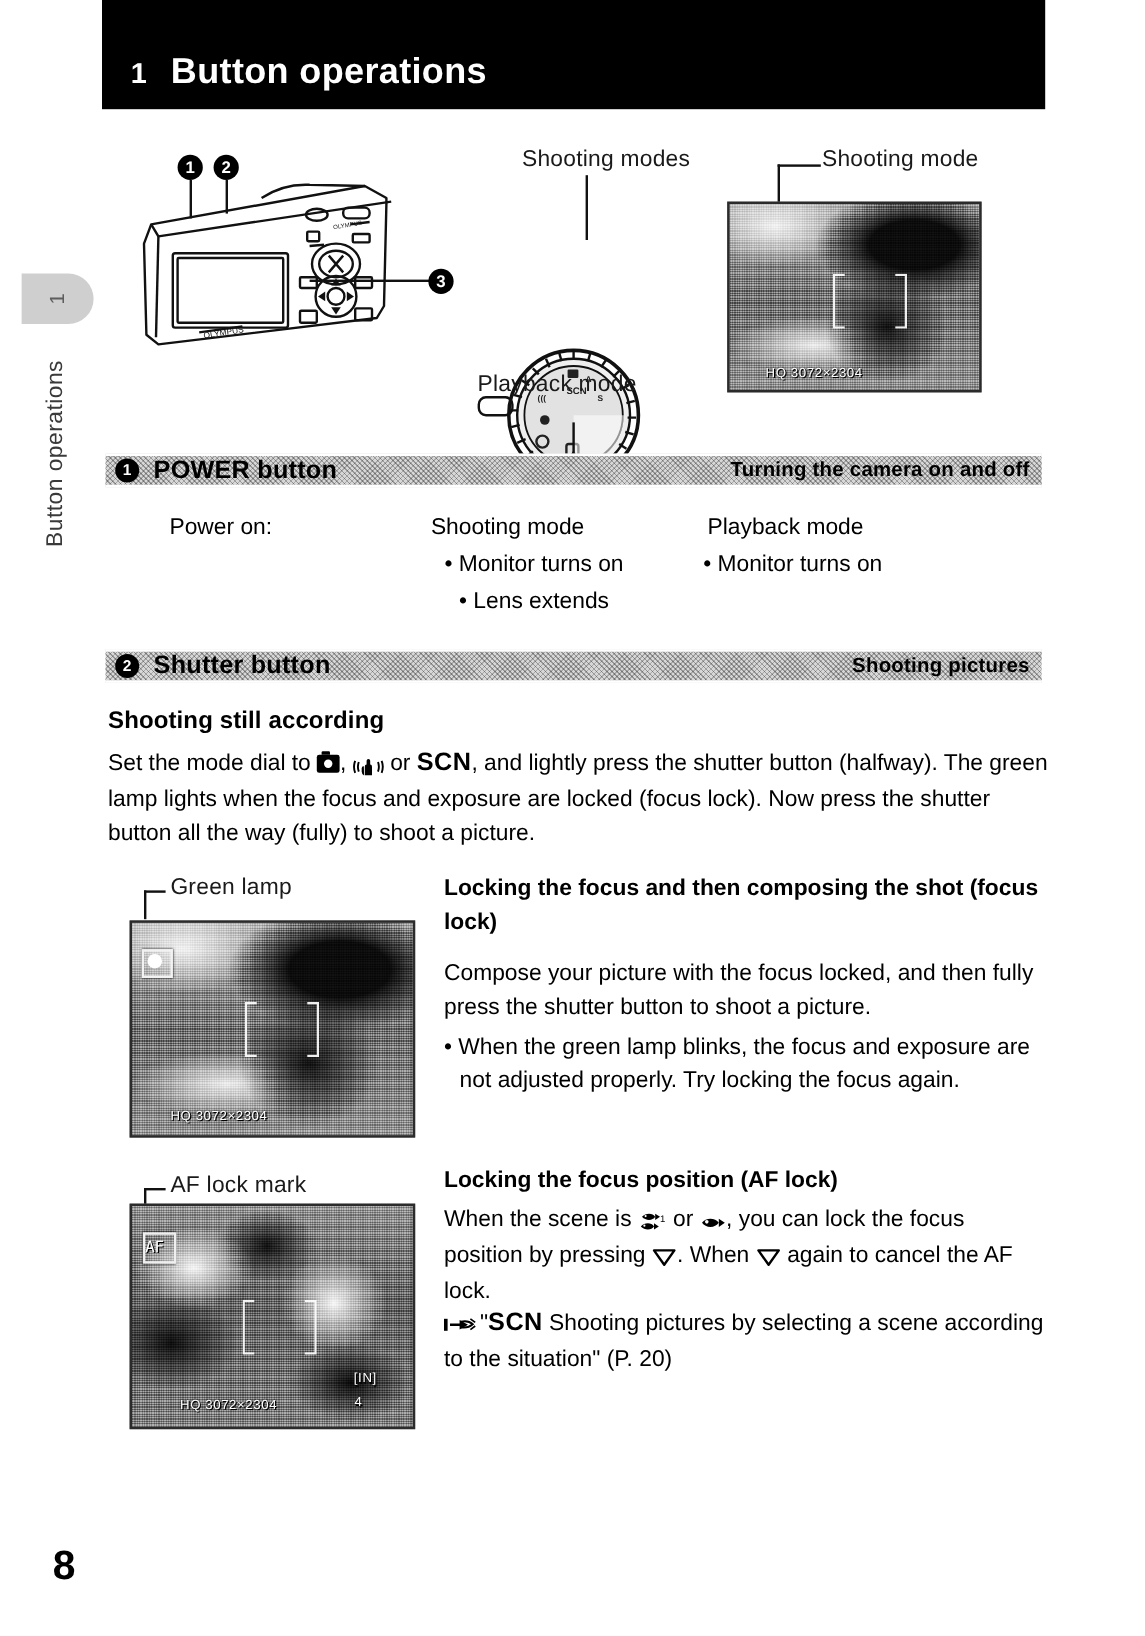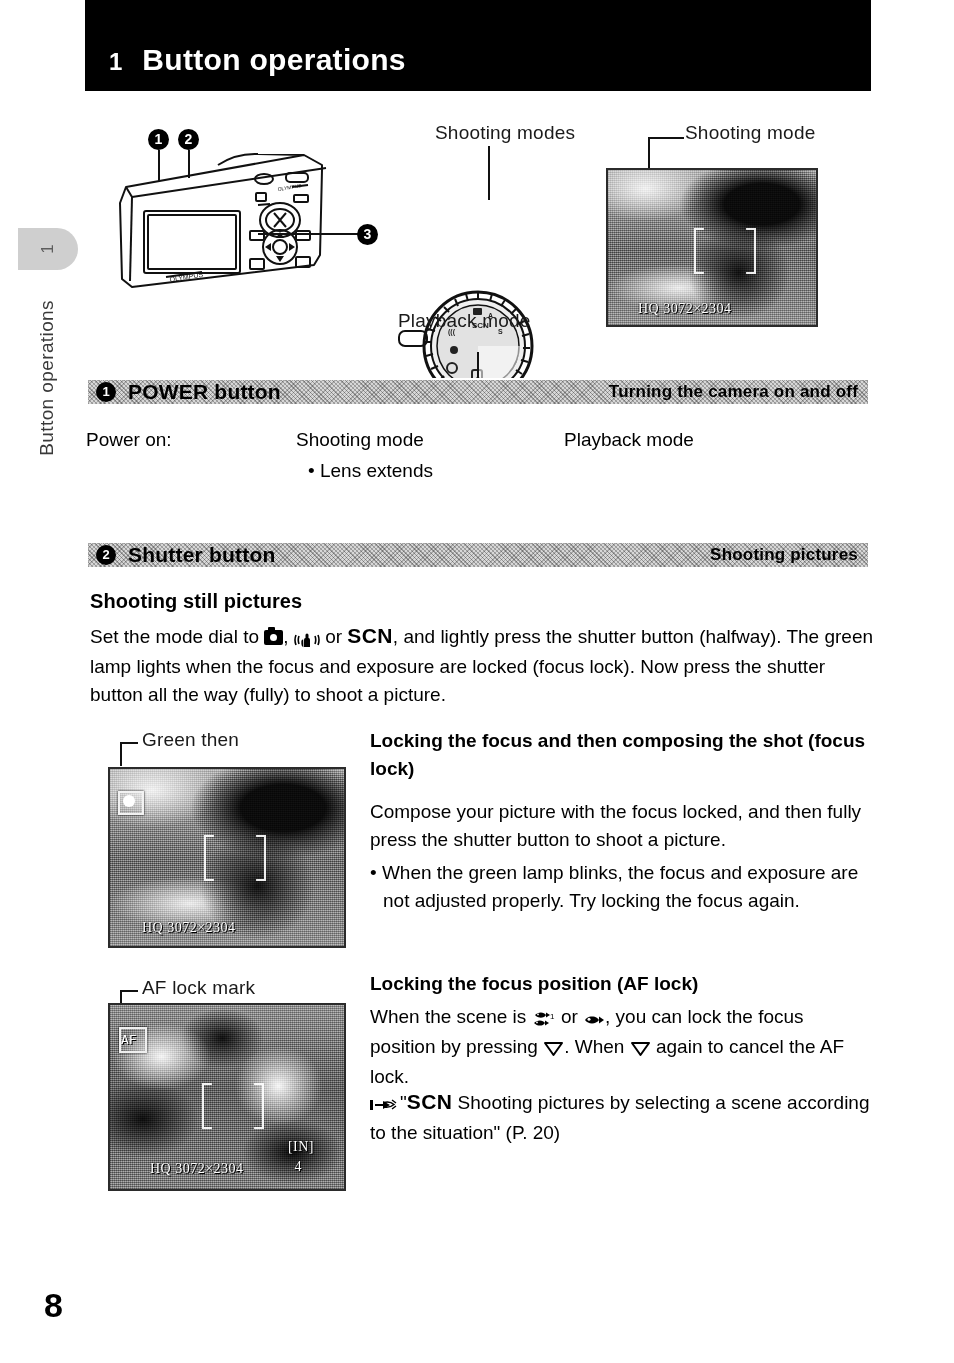--- a/index.html
+++ b/index.html
@@ -136,22 +136,22 @@
     position: absolute; inset: 0;
     background-image:
       repeating-linear-gradient(0deg, rgba(0,0,0,.30) 0 1px, rgba(255,255,255,.20) 1px 2px),
       repeating-linear-gradient(90deg, rgba(0,0,0,.26) 0 1px, rgba(255,255,255,.16) 1px 2px);
     mix-blend-mode: overlay;
     pointer-events: none;
   }
   .lcd-osd {
     position: absolute;
     color: #fff;
-    font-family: Liberation Serif, serif;
-    font-size: 14px;
+    font-family: Liberation Sans, sans-serif;
+    font-size: 11px;
     letter-spacing: 0.5px;
     text-shadow: 0 0 2px #000, 1px 1px 0 #000;
     z-index: 3;
     white-space: nowrap;
   }
   .lamp-box {
     position: absolute;
     width: 22px; height: 20px;
     border: 2px solid #f2f2f2;
     z-index: 3;
@@ -217,21 +217,21 @@
     text-align: center;
     flex: none;
   }
   .sec-title { font-size: 21px; font-weight: bold; letter-spacing: 0.2px; }
   .sec-sub   { font-size: 17px; font-weight: bold; letter-spacing: 0.2px; }
 
   
   .txt { position: absolute; font-size: 19px; line-height: 27px; letter-spacing: 0.1px; }
   .h-sub { font-size: 20px; font-weight: bold; line-height: 26px; }
 
-  .power-table { position: absolute; left: 84px; top: 423px; font-size: 19px; line-height: 29px; }
+  .power-table { position: absolute; left: 94px; top: 423px; font-size: 19px; line-height: 29px; text-align: center; }
   .power-table td { vertical-align: top; padding: 0; }
   .col-pad { padding-right: 32px !important; }
 
   .para { position: absolute; width: 784px; font-size: 19px; line-height: 28px; }
 
   
   .ico { display: inline-block; vertical-align: -2px; }
   .ico-cam {
     width: 19px; height: 15px; position: relative; background: #000;
     border-radius: 2px; vertical-align: -2px;
@@ -400,35 +400,40 @@
 
 <table class="power-table">
   <tbody>
       <tr>
     <td class="col-pad" style="width:176px;">Power on:</td>
     <td class="col-pad" style="width:234px;">Shooting mode</td>
     <td>Playback mode</td>
   </tr>
   <tr>
     <td></td>
+    <td style="padding-left:12px !important;">• Monitor turns on</td>
+    <td style="padding-left:12px !important;">• Monitor turns on</td>
+  </tr>
+  <tr>
+    <td></td>
     <td style="padding-left:12px !important;">• Lens extends</td>
     <td></td>
   </tr>
 </tbody>
   </table>
 
 <div class="sec-bar" style="top:541px;">
   <span class="sec-left">
     <span class="sec-badge">2</span>
     <span class="sec-title">Shutter button</span>
   </span>
   <span class="sec-sub">Shooting pictures</span>
 </div>
 
-<div class="txt h-sub" style="left:90px; top:588px;">Shooting still pictures</div>
+<div class="txt h-sub" style="left:90px; top:588px;">Shooting still according</div>
 
 <div class="para" style="left:90px; top:622px;">
   <span>Set the mode dial to</span>
   <span class="ico ico-cam"></span><span>,</span>
   <span class="ico">
     <svg width="26" height="18" viewBox="0 0 26 18" style="vertical-align:-4px">
       <g stroke="#000" stroke-width="1.6" fill="none">
         <path d="M2,4 Q0,9 2,14 M5,5 Q3.5,9 5,13"></path>
         <path d="M24,4 Q26,9 24,14 M21,5 Q22.5,9 21,13"></path>
       </g>
@@ -436,21 +441,21 @@
                Q16,7 16,9 L16,16 Z" fill="#000"></path>
       <path d="M9.2,8.5 Q7.4,8.2 7.4,10.4 L7.4,13 Q7.4,15.5 9.4,16.2" fill="#000"></path>
     </svg>
   </span>
   <span>or</span>
   <span class="ico-scn">SCN</span><span>, and lightly press the shutter button (halfway). The green lamp lights when the focus and exposure are locked (focus lock). Now press the shutter button all the way (fully) to shoot a picture.</span>
 </div>
 
 <div class="leader" style="left:120px; top:742px; width:2px; height:24px;"></div>
 <div class="leader" style="left:120px; top:742px; width:18px; height:2px;"></div>
-<div class="fig-label" style="left:142px; top:729px;">Green then</div>
+<div class="fig-label" style="left:142px; top:729px;">Green lamp</div>
 
 <div class="lcd" style="left:108px; top:767px; width:234px; height:177px;">
   <div class="lamp-box" style="left:8px; top:22px;">
     <div class="dot"></div>
   </div>
   <div class="af-bracket" style="left:94px; top:66px;"></div>
   <div class="lcd-osd" style="left:32px; bottom:10px;">HQ 3072×2304</div>
 </div>
 
 <div class="para h-sub" style="left:370px; top:727px; width:500px;">Locking the focus and then composing the shot (focus lock)</div>

